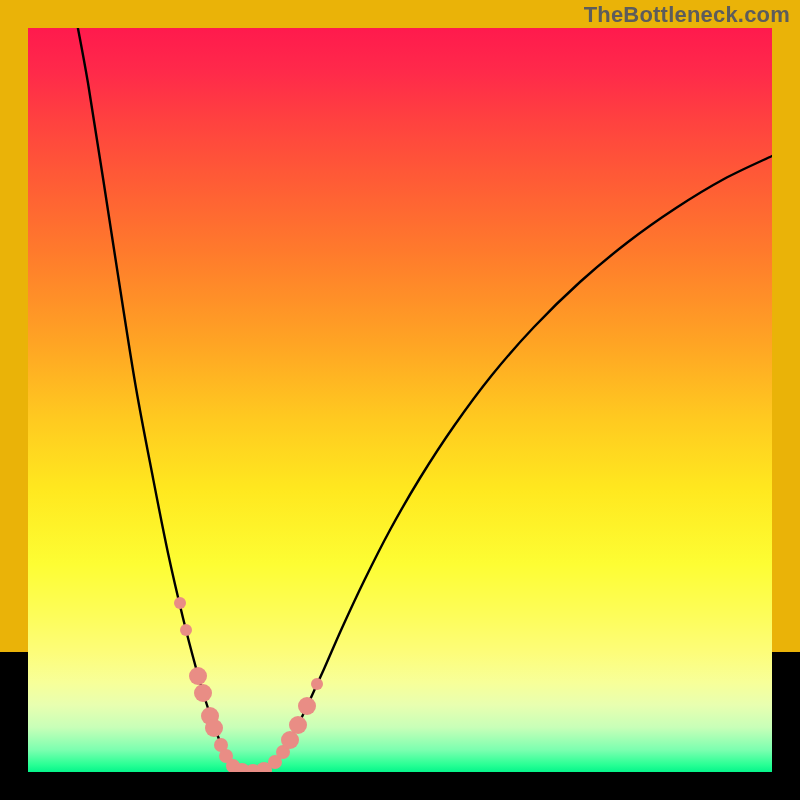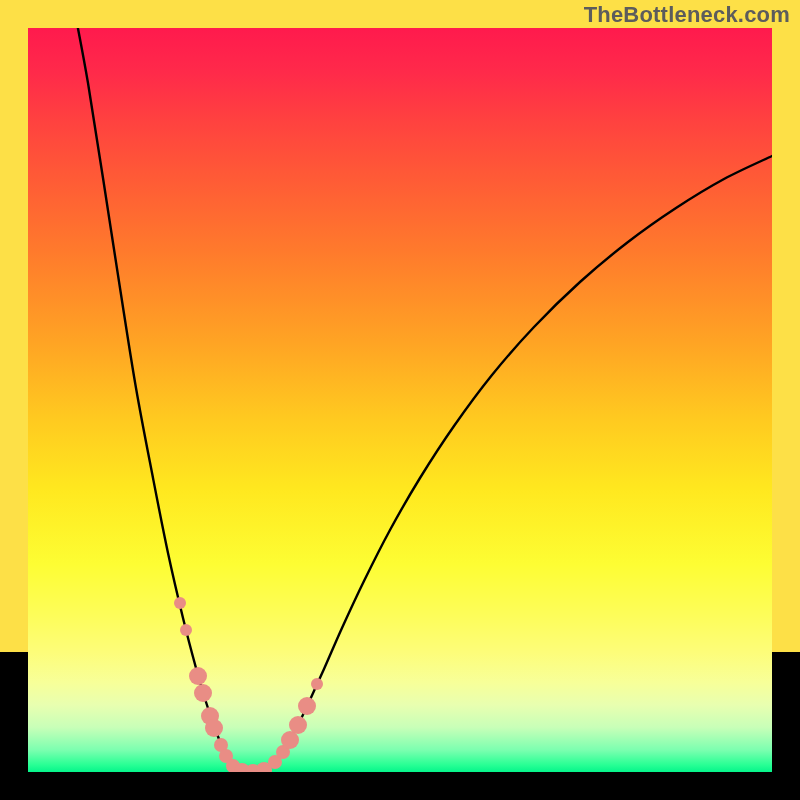--- a/index.html
+++ b/index.html
@@ -10,21 +10,21 @@
     overflow: hidden;
     background: #000;
     font-family: Arial, Helvetica, sans-serif;
   }
   .frame {
     position: absolute;
     top: 0;
     left: 0;
     width: 800px;
     height: 652px;
-    background: #fde047;
+    background: #eab308;
   }
   .plot-area {
     position: absolute;
     top: 28px;
     left: 28px;
     width: 744px;
     height: 744px;
     overflow: hidden;
   }
   .gradient-bg {

